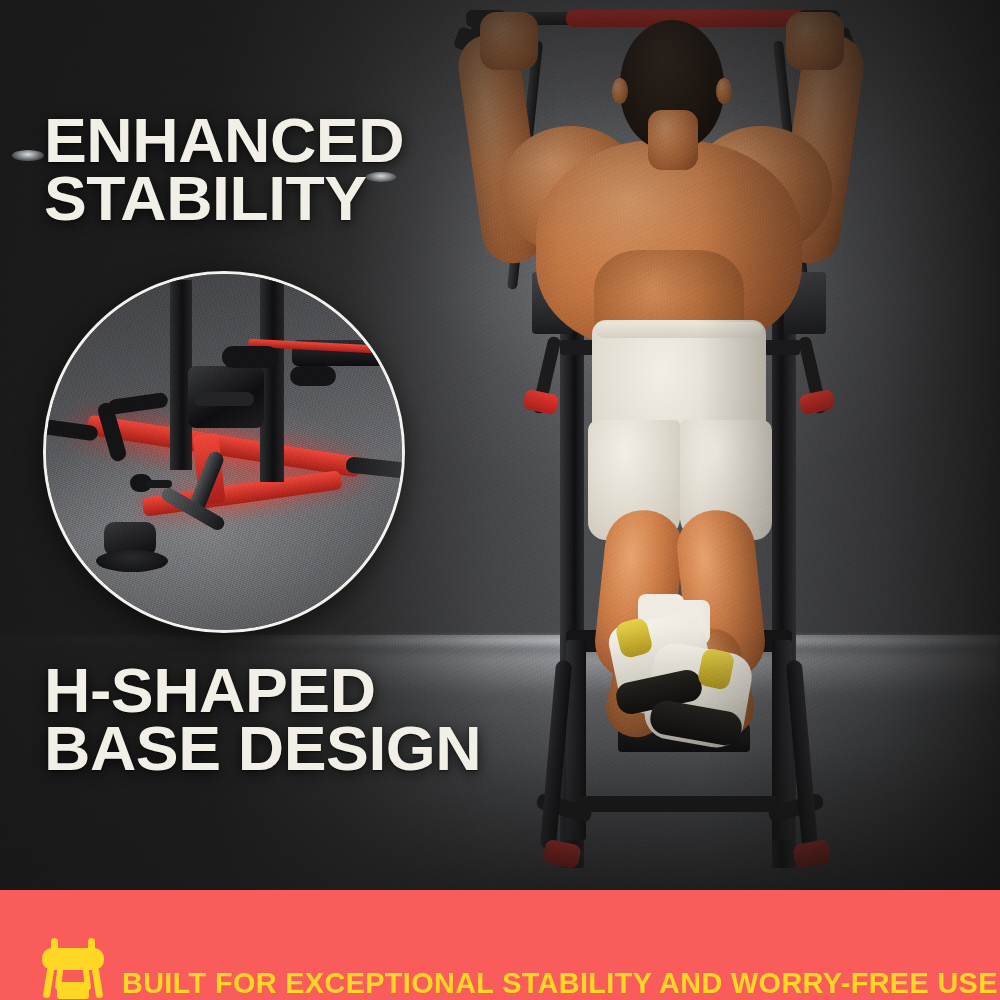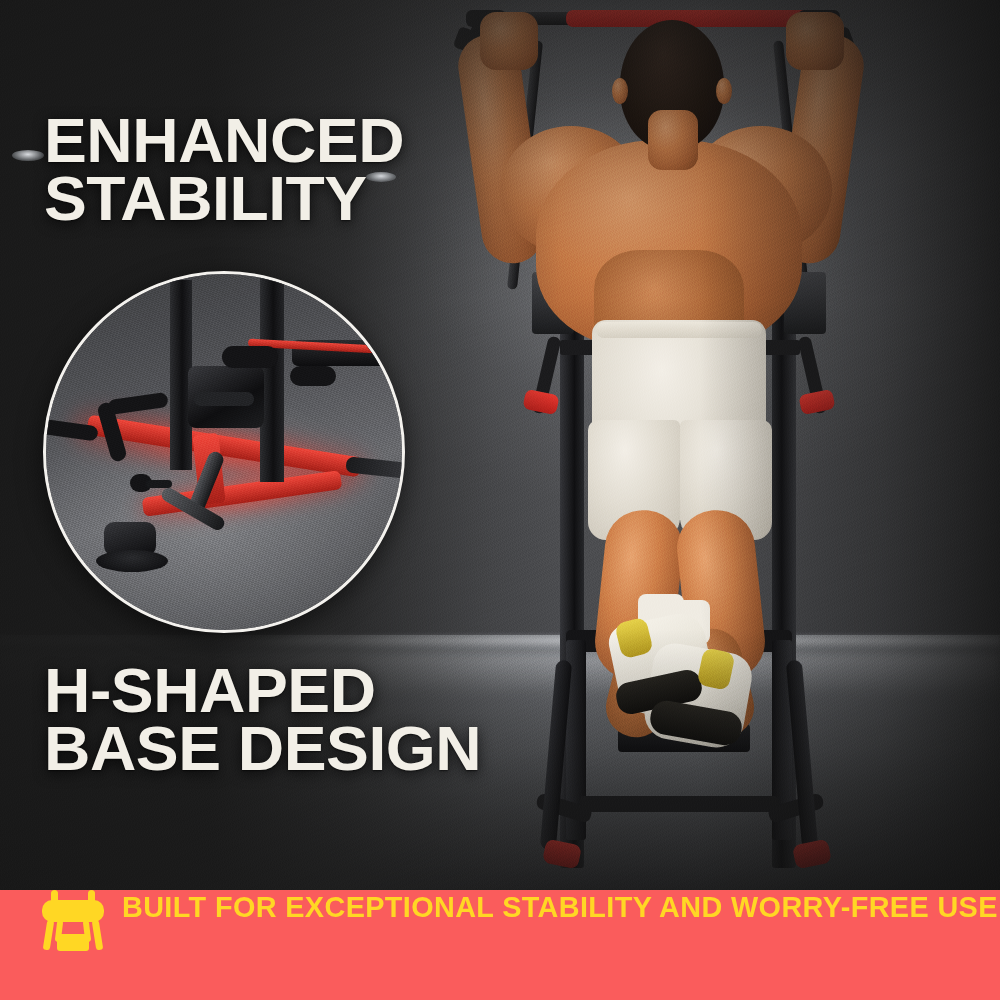--- a/index.html
+++ b/index.html
@@ -132,21 +132,21 @@
   .dot{
     position:absolute;border-radius:50%;
     background:radial-gradient(ellipse at 50% 40%, rgba(235,238,242,.92) 0%, rgba(150,155,160,.55) 60%, rgba(90,93,97,0) 100%);
     filter:blur(.4px);
   }
 
   
   .banner{
     position:absolute;left:0;top:890px;width:1000px;height:110px;
     background:#fa5c5c;
-    display:flex;align-items:flex-start;
+    display:flex;align-items:flex-end;
   }
   .banner-icon{margin-left:38px;width:70px;height:62px;flex:0 0 auto;display:block;}
   .banner-text{
     margin-left:14px;
     color:#ffd724;
     font-size:30px;
     font-weight:800;
     letter-spacing:.4px;
     font-family:"Liberation Sans",sans-serif;
     transform:scaleX(.96);

